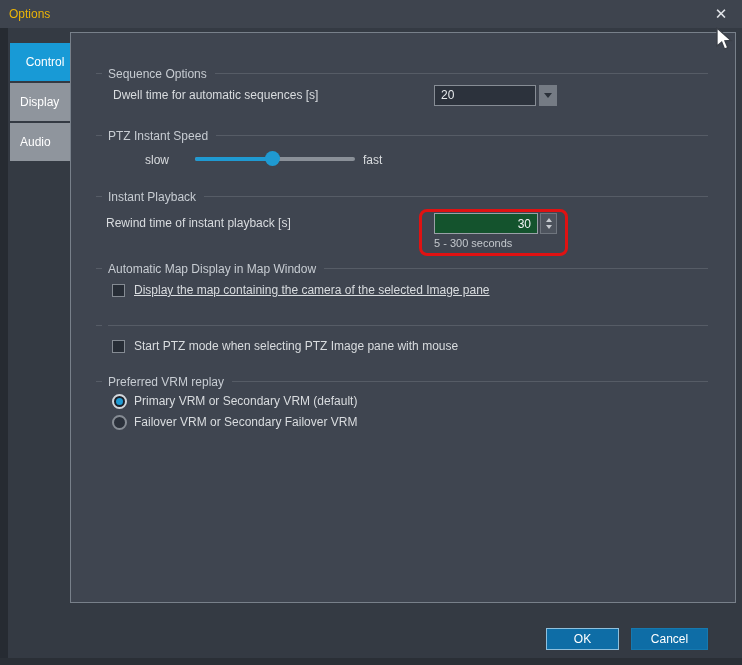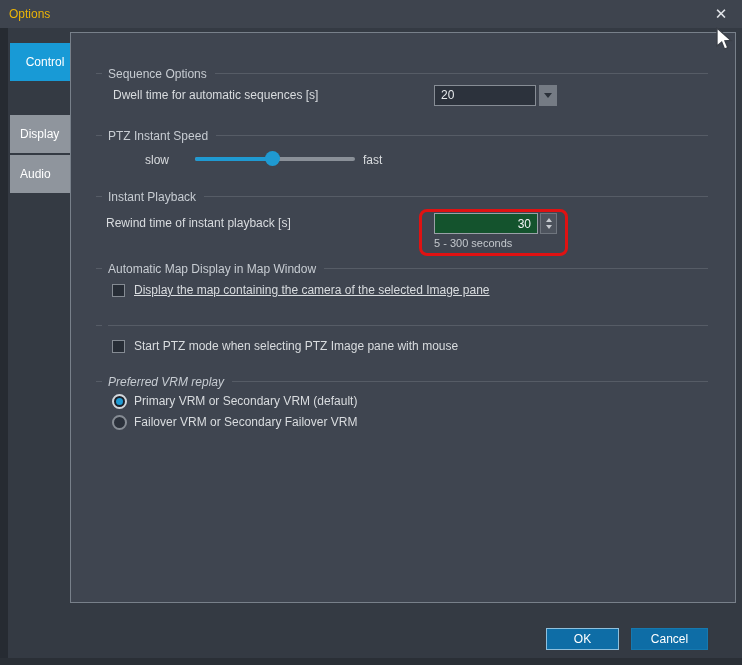--- a/index.html
+++ b/index.html
@@ -13,21 +13,21 @@
   .close-btn { right:8px; top:3px; width:26px; height:22px; color:#e3e6ea; font-size:15px; text-align:center; line-height:22px; cursor:default; }
   .left-strip { left:0; top:28px; width:8px; height:637px; background:#262b32; }
   .bottom-strip { left:0; top:658px; width:742px; height:7px; background:#2a2f36; }
 
   
   .panel { left:70px; top:32px; width:666px; height:571px; background:#3f4550; border:1px solid #78808a; z-index:1; }
 
   
   .tab { left:10px; width:60px; height:38px; line-height:38px; padding-left:10px; color:#ffffff; z-index:3; cursor:default; }
   .tab-active { background:#189ad6; }
-  .tab-idle { background:#8f959d;margin-top:32px; }
+  .tab-idle { background:#8f959d; }
 
   
   .sec { left:96px; width:612px; height:13px; display:flex; align-items:center; z-index:2;text-align:center; }
   .sec .dash { width:6px; height:1px; background:#565c66; margin-right:6px; flex:0 0 auto; }
   .sec .txt { color:#c7ccd2; white-space:nowrap; margin-right:8px; }
   .sec .line { flex:1; height:1px; background:#565c66; }
 
   .lbl { color:#d9dcdf; white-space:nowrap; z-index:2; }
   .hint { color:#c3c8cd; font-size:11px; z-index:4; }
 
@@ -124,21 +124,21 @@
 <div class="abs chk" style="left:112px; top:284px;"></div>
 <div class="abs lbl" style="left:134px; top:283px;text-decoration:underline;">Display the map containing the camera of the selected Image pane</div>
 
 <div class="abs sec" style="top:319px;">
   <div class="dash"></div>
   <div class="line"></div>
 </div>
 <div class="abs chk" style="left:112px; top:340px;"></div>
 <div class="abs lbl" style="left:134px; top:339px;">Start PTZ mode when selecting PTZ Image pane with mouse</div>
 
-<div class="abs sec" style="top:375px;font-style:italic;">
+<div class="abs sec" style="top:375px;">
   <div class="dash"></div>
   <div class="txt">Preferred VRM replay</div>
   <div class="line"></div>
 </div>
 <div class="abs radio radio-sel" style="left:112px; top:394px;">
   <div class="dot"></div>
 </div>
 <div class="abs lbl" style="left:134px; top:394px;">Primary VRM or Secondary VRM (default)</div>
 <div class="abs radio radio-unsel" style="left:112px; top:415px;"></div>
 <div class="abs lbl" style="left:134px; top:415px;">Failover VRM or Secondary Failover VRM</div>

